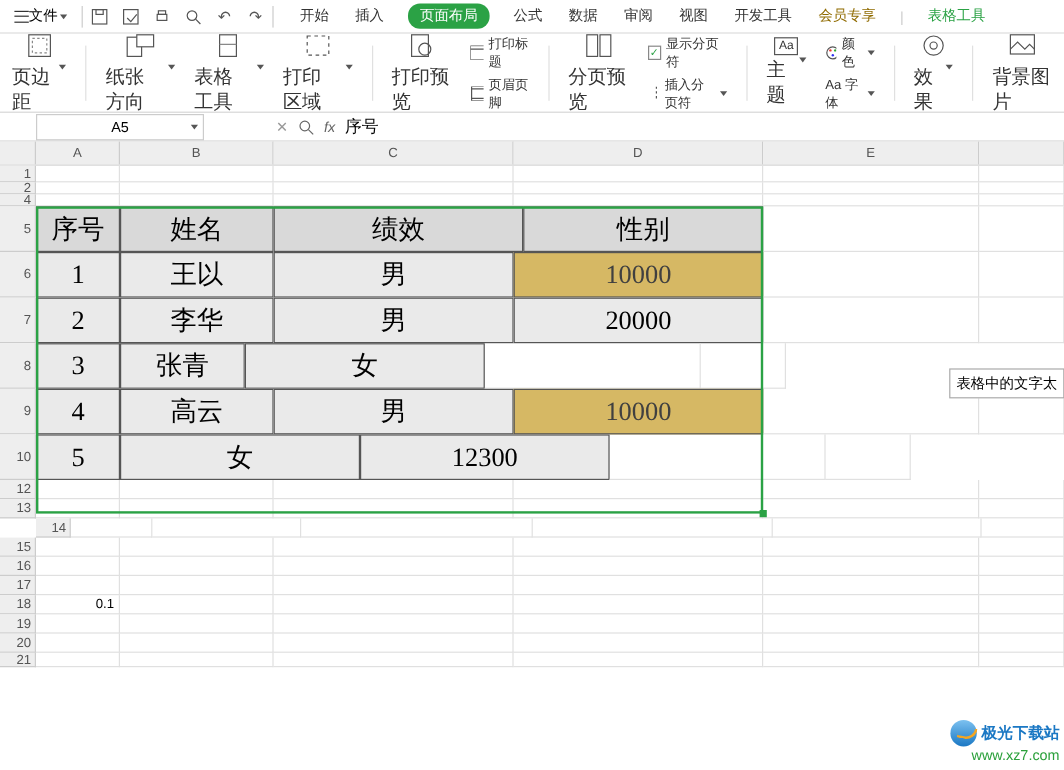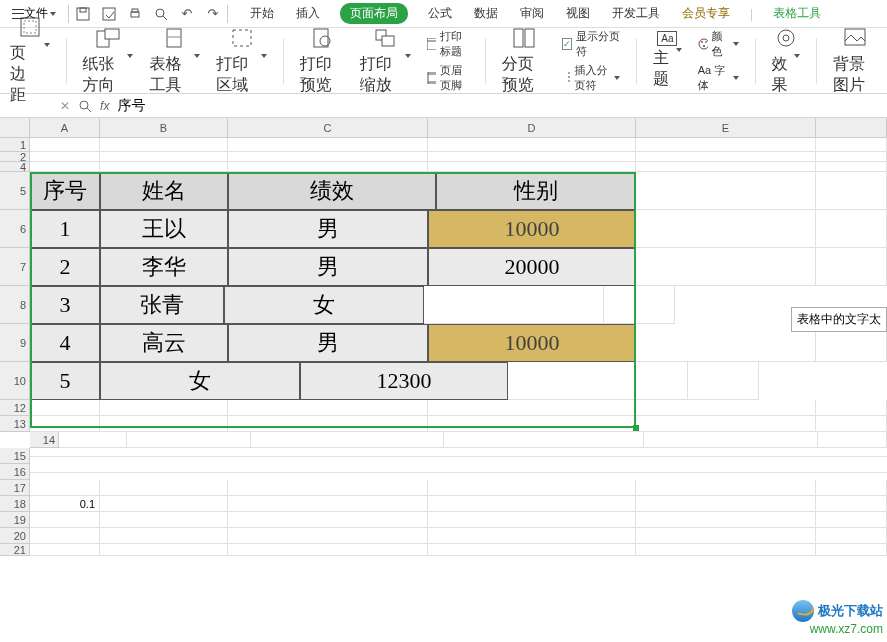--- a/index.html
+++ b/index.html
@@ -176,32 +176,20 @@
   <div class="vdiv"></div>
   <div class="rgroup">
     <span class="ic-lg">
         <svg width="24" height="22">
           <rect x="4" y="2" width="14" height="18" fill="none" stroke="#555"></rect>
           <circle cx="15" cy="14" r="5" fill="none" stroke="#555"></circle>
         </svg>
       </span>
     <span class="lbl">打印预览</span>
   </div>
-  <div class="rgroup">
-    <span class="ic-lg">
-        <svg width="24" height="22">
-          <rect x="3" y="3" width="10" height="10" fill="none" stroke="#555"></rect>
-          <rect x="9" y="9" width="12" height="10" fill="#fff" stroke="#555"></rect>
-        </svg>
-      </span>
-    <span class="lbl">
-        <span>打印缩放</span>
-        <span class="chev-down"></span>
-      </span>
-  </div>
   <div class="stack2">
     <div class="row">
         <svg width="14" height="12">
           <rect x="0" y="0" width="14" height="12" fill="none" stroke="#555"></rect>
           <line x1="0" y1="3" x2="14" y2="3" stroke="#555"></line>
         </svg>
         <span>打印标题</span>
       </div>
     <div class="row">
         <svg width="14" height="12">
@@ -280,20 +268,24 @@
         <svg width="24" height="22">
           <rect x="2" y="2" width="20" height="16" fill="none" stroke="#555"></rect>
           <polyline points="2,14 8,8 14,14 18,10 22,14" fill="none" stroke="#555"></polyline>
         </svg>
       </span>
     <span class="lbl">背景图片</span>
   </div>
 </div>
 
 <div class="fbar">
+  <div class="namebox">
+    <span>A5</span>
+    <span class="nb-chev chev-down"></span>
+  </div>
   <div class="fx-area">
     <span style="color:#999">✕</span>
     <span>
         <svg width="14" height="14">
           <circle cx="6" cy="6" r="4" fill="none" stroke="#666"></circle>
           <line x1="9" y1="9" x2="13" y2="13" stroke="#666"></line>
         </svg>
       </span>
     <span class="fxic">fx</span>
     <input class="fx-input" value="序号" style="">
@@ -361,21 +353,21 @@
         <div class="cell tbl-cell tbl-num" style="width: 70px;">2</div>
         <div class="cell tbl-cell" style="width: 128px;">李华</div>
         <div class="cell tbl-cell" style="width: 200px;">男</div>
         <div class="cell tbl-cell tbl-num" style="width: 208px;">20000</div>
         <div class="cell " style="width: 180px;"></div>
         <div class="cell " style="width: 71px;"></div>
       </div>
       <div class="row" style="height: 38px;">
         <div class="rh" style="height: 38px;">8</div>
         <div class="cell tbl-cell tbl-num" style="width: 70px;">3</div>
-        <div class="cell tbl-cell" style="width: 124px;">张青</div>
+        <div class="cell tbl-cell" style="width: 104px;">张青</div>
         <div class="cell tbl-cell" style="width: 200px;">女</div>
         <div class="cell " style="width: 180px;"></div>
         <div class="cell " style="width: 71px;"></div>
       </div>
       <div class="row" style="height: 38px;">
         <div class="rh" style="height: 38px;">9</div>
         <div class="cell tbl-cell tbl-num" style="width: 70px;">4</div>
         <div class="cell tbl-cell" style="width: 128px;">高云</div>
         <div class="cell tbl-cell" style="width: 200px;">男</div>
         <div class="cell tbl-cell tbl-num hl" style="width: 208px;">10000</div>
@@ -410,30 +402,30 @@
       </div>
       <div class="row" style="height: 16px; padding-left: 30px;">
         <div class="rh" style="height: 16px;">14</div>
         <div class="cell " style="width: 70px;"></div>
         <div class="cell " style="width: 128px;"></div>
         <div class="cell " style="width: 200px;"></div>
         <div class="cell " style="width: 208px;"></div>
         <div class="cell " style="width: 180px;"></div>
         <div class="cell " style="width: 71px;"></div>
       </div>
-      <div class="row" style="height: 16px; align-items: center;">
+      <div class="row" style="height: 16px;">
         <div class="rh" style="height: 16px;">15</div>
         <div class="cell " style="width: 70px;"></div>
         <div class="cell " style="width: 128px;"></div>
         <div class="cell " style="width: 200px;"></div>
         <div class="cell " style="width: 208px;"></div>
         <div class="cell " style="width: 180px;"></div>
         <div class="cell " style="width: 71px;"></div>
       </div>
-      <div class="row" style="height: 16px; align-items: center;">
+      <div class="row" style="height: 16px;">
         <div class="rh" style="height: 16px;">16</div>
         <div class="cell " style="width: 70px;"></div>
         <div class="cell " style="width: 128px;"></div>
         <div class="cell " style="width: 200px;"></div>
         <div class="cell " style="width: 208px;"></div>
         <div class="cell " style="width: 180px;"></div>
         <div class="cell " style="width: 71px;"></div>
       </div>
       <div class="row" style="height: 16px;">
         <div class="rh" style="height: 16px;">17</div>

